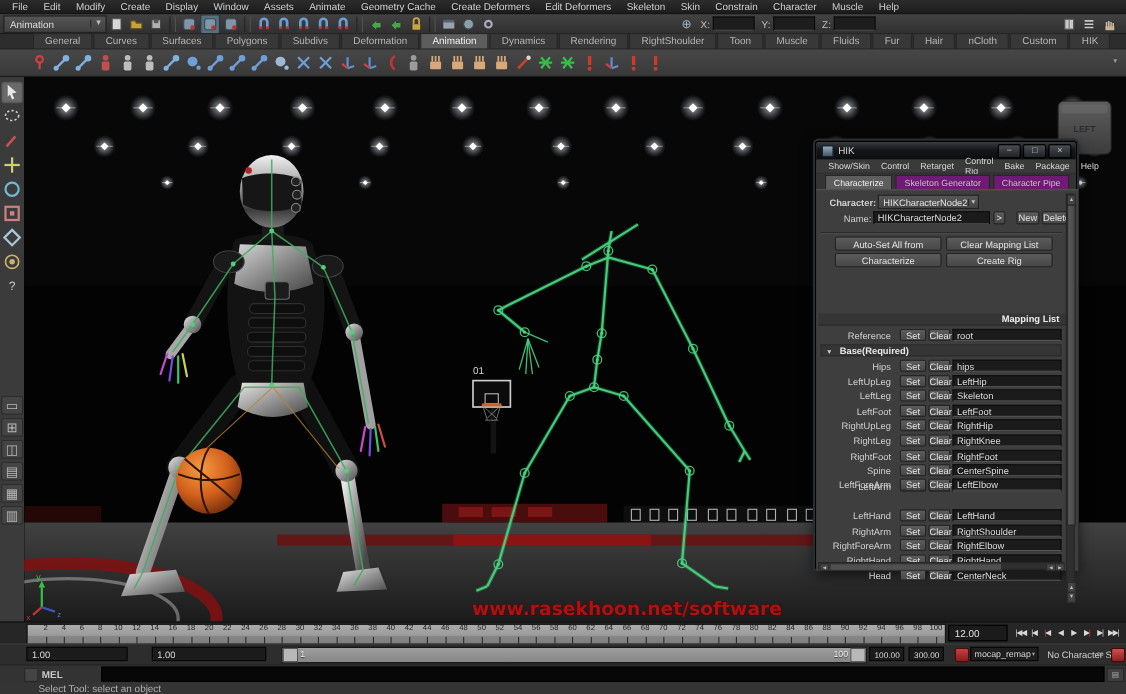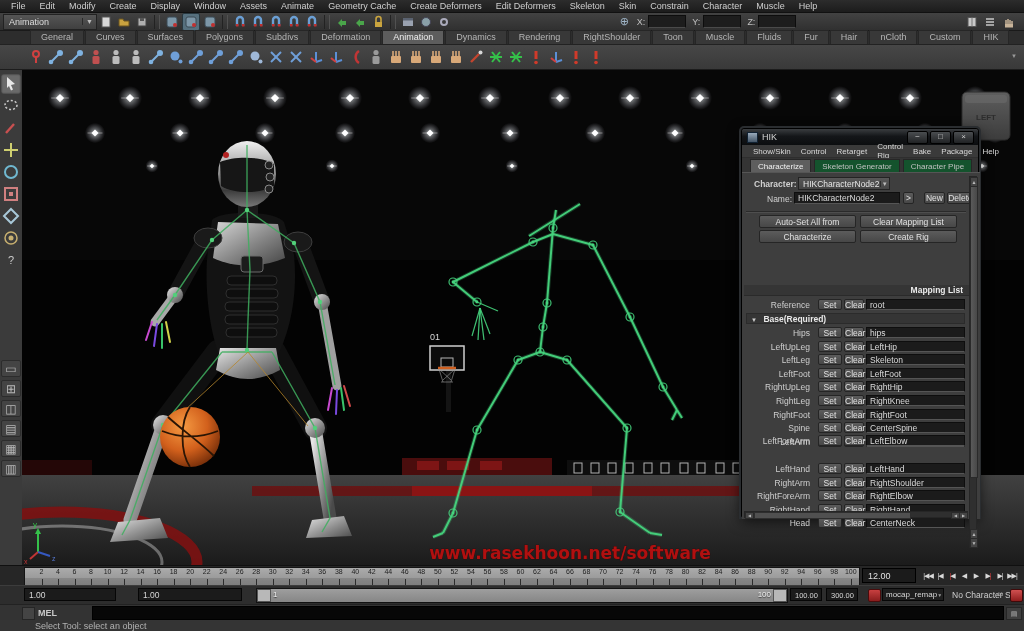--- a/index.html
+++ b/index.html
@@ -51,21 +51,21 @@
              border-radius:3px 3px 0 0;display:flex;align-items:center;}
   .hik-ticon{width:9px;height:9px;margin:0 4px 0 5px;background:linear-gradient(#9ab,#456);border:1px solid #123;}
   .hik-ttext{font-size:9px;color:#d5d5d5;flex:1;}
   .wbtn{width:19px;height:11px;margin-right:2px;background:linear-gradient(#4a4d50,#202224);
         border:1px solid #000;border-radius:2px;color:#ccc;font-size:8px;line-height:10px;text-align:center;}
   #hik-menus{position:absolute;left:0;top:16px;width:100%;height:13px;background:#3a3a3a;
              display:flex;align-items:center;padding-left:6px;box-sizing:border-box;border-bottom:1px solid #2e2e2e;}
   .hmenu{font-size:8px;color:#d8d8d8;padding:0 5px;}
   #hik-tabs{position:absolute;left:0;top:29px;width:100%;height:14px;background:#343434;display:flex;
             align-items:flex-end;padding-left:8px;box-sizing:border-box;}
-  .htab{font-size:8px;color:#c2c2c2;padding:2px 7px 1px;background:#14532d;border:1px solid #262626;
+  .htab{font-size:8px;color:#c2c2c2;padding:2px 7px 1px;background:#701a75;border:1px solid #262626;
         border-bottom:none;margin-right:3px;}
   .htab.active{background:#5e5e5e;color:#f0f0f0;}
   #hik-content{position:absolute;left:0;top:43px;width:238px;height:346px;background:#3e3e3e;border-top:1px solid #555;}
   .hlabel{position:absolute;font-size:8.5px;color:#d0d0d0;text-align:right;}
   .hfield{position:absolute;background:#1b1b1b;border:1px solid #0e0e0e;border-bottom-color:#555;
           color:#ddd;font-size:8.5px;line-height:11px;padding-left:3px;box-sizing:border-box;}
   .hbtn{position:absolute;background:linear-gradient(#5c5c5c,#474747);border:1px solid #252525;border-radius:2px;
         color:#e2e2e2;font-size:8.5px;text-align:center;box-sizing:border-box;}
   .hdrop{position:absolute;background:linear-gradient(#575757,#454545);border:1px solid #232323;display:flex;
          font-size:8.5px;color:#e5e5e5;align-items:center;box-sizing:border-box;}

